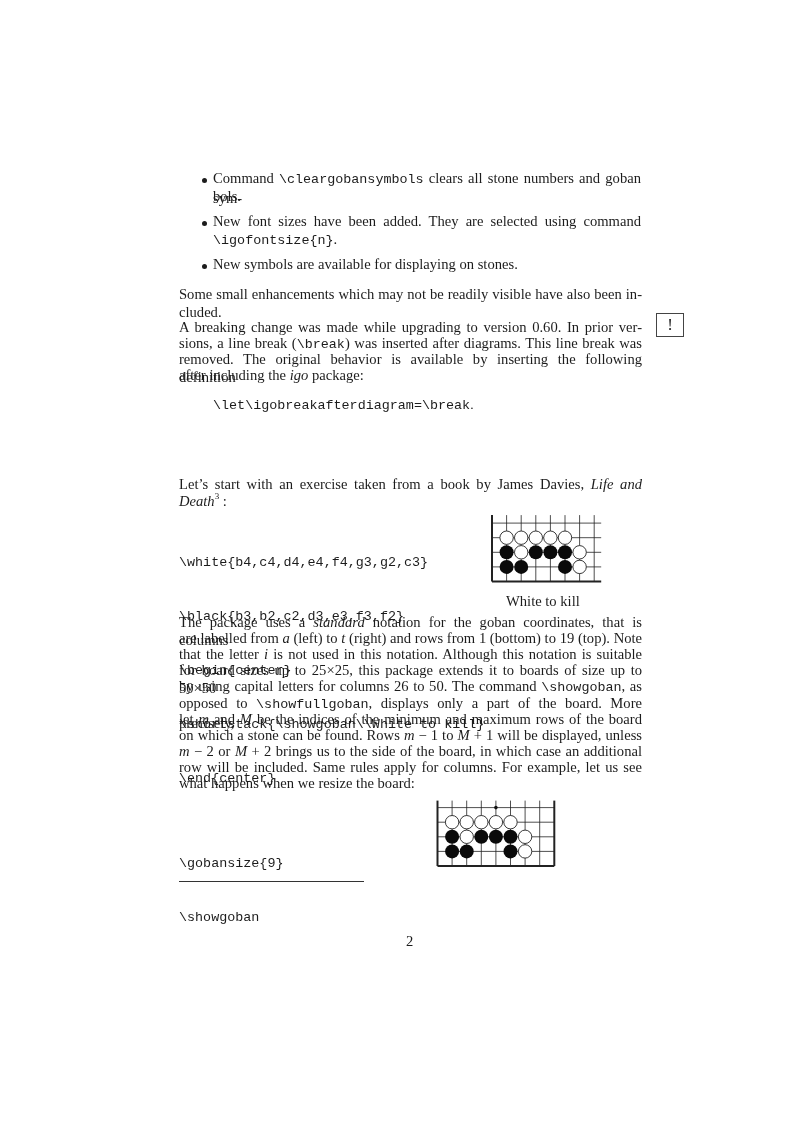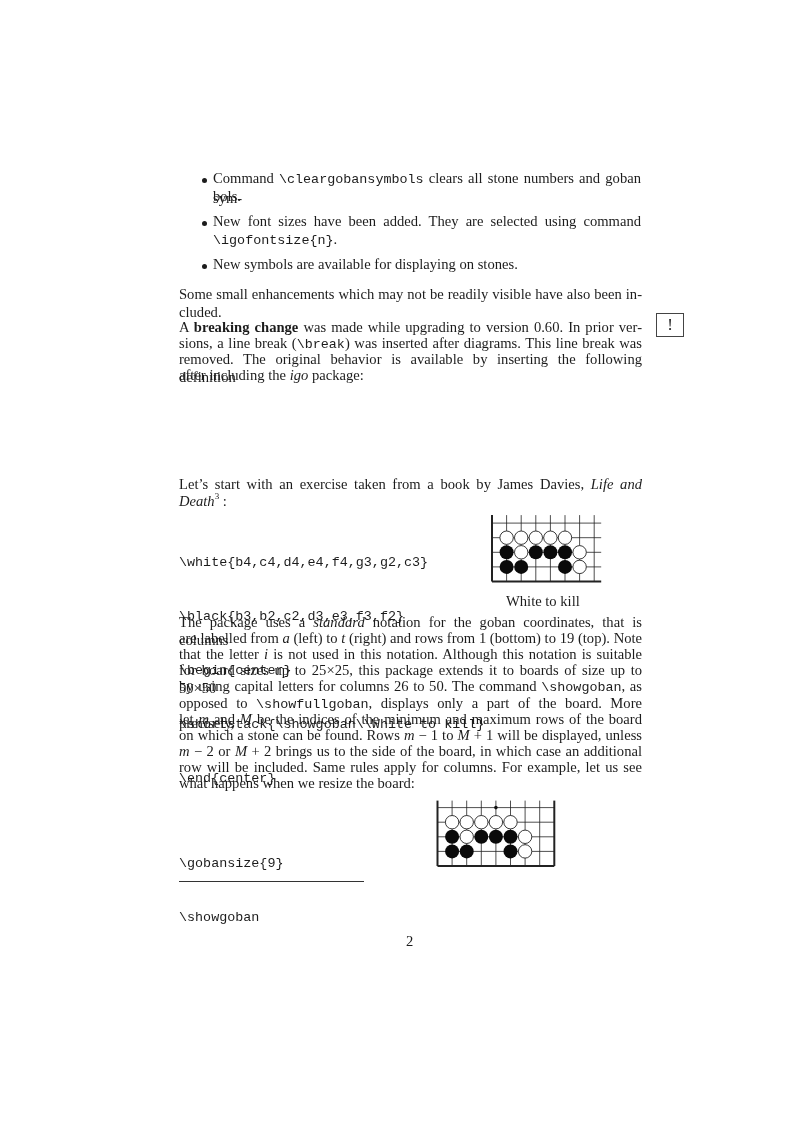--- a/index.html
+++ b/index.html
@@ -14,21 +14,21 @@
   .heading { position: absolute; font-family: "Liberation Serif", "DejaVu Serif", serif;
              font-weight: bold; font-size: 21px; color: #111; white-space: nowrap; }
   .mark-box { position: absolute; left: 656px; top: 313px; width: 26px; height: 22px;
               border: 1px solid #444; text-align: center; font-family: "Liberation Serif", serif;
               font-size: 17px; line-height: 22px; color: #222; }
   .code-block { position: absolute; font-family: "Liberation Mono", "DejaVu Sans Mono", monospace;
                 font-size: 13.4px; line-height: 18px; color: #1c1c1c; white-space: pre; }
   .rule { position: absolute; background: #333; height: 1px; }
   sup { font-size: 9px; line-height: 0; position: relative; top: -1px; vertical-align: super; }
   i, em { font-style: italic; }
-  b { font-weight: bold; }
+  b { font-weight: normal; }
   svg.goban { position: absolute; overflow: visible; }
 </style>
 </head>
 <body>
 
 <div class="page">
 
   <div>
     <div class="bullet" style="left:202px; top:178px;"></div>
     <div class="txt justify" style="left:213px; top:169px; width:428px;">
@@ -47,20 +47,21 @@
   <div class="txt justify" style="left:179px; top:285px;">Some small enhancements which may not be readily visible have also been in-</div>
   <div class="txt" style="left:179px; top:303px;">cluded.</div>
 
   <div class="txt justify" style="left:179px; top:318px;"><span>A </span><b>breaking change</b><span> was made while upgrading to version 0.60. In prior ver-</span></div>
   <div class="txt justify" style="left:179px; top:334px;"><span>sions, a line break (</span><span class="tt">\break</span><span>) was inserted after diagrams. This line break was</span></div>
   <div class="txt justify" style="left:179px; top:350px;">removed. The original behavior is available by inserting the following definition</div>
   <div class="txt" style="left:179px; top:366px;"><span>after including the </span><i>igo</i><span> package:</span></div>
 
   <div class="mark-box"><span>!</span></div>
 
+  <div class="code-block" style="left:213px; top:396px;"><span>\let\igobreakafterdiagram=\break</span><span style="font-family:'Liberation Serif',serif;">.</span></div>
 
 
   <div class="txt justify" style="left:179px; top:475px;"><span>Let’s start with an exercise taken from a book by James Davies, </span><i>Life and</i></div>
   <div class="txt" style="left:179px; top:492px;"><i>Death</i><sup>3</sup><span> :</span></div>
 
   <div class="code-block" style="left:179px; top:518px;">
     <div>\white{b4,c4,d4,e4,f4,g3,g2,c3}</div>
     <div>\black{b3,b2,c2,d3,e3,f3,f2}</div>
     <div>\begin{center}</div>
     <div>\shortstack{\showgoban\\White to kill}</div>

